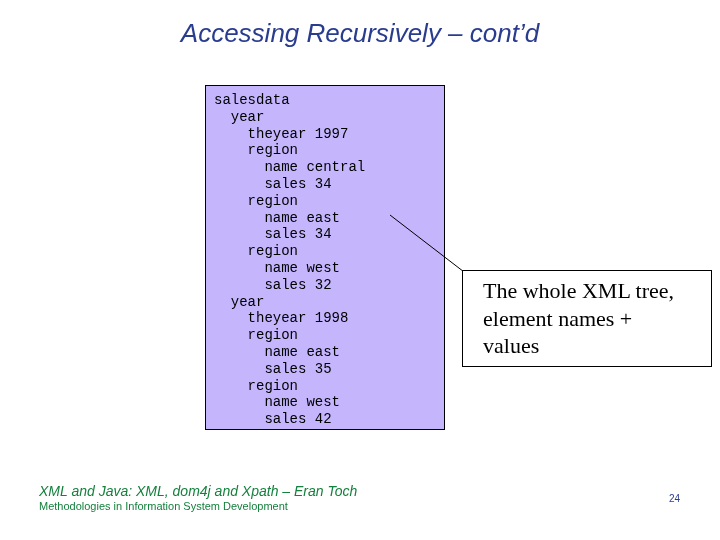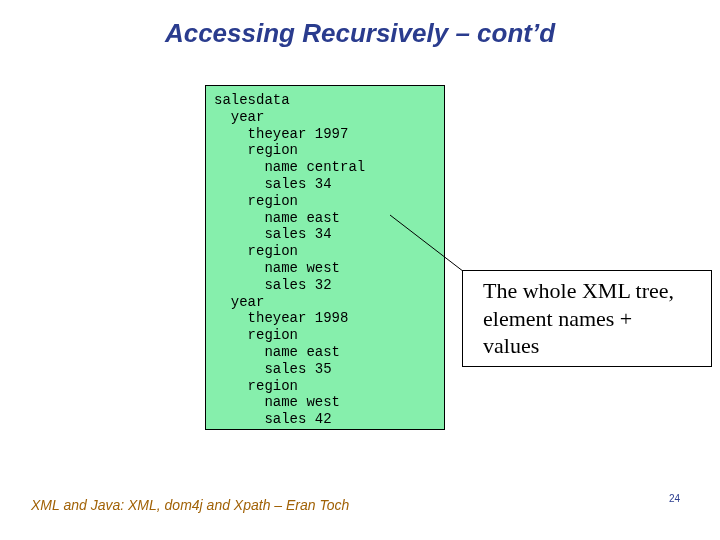--- a/index.html
+++ b/index.html
@@ -12,32 +12,32 @@
     position: relative;
     overflow: hidden;
   }
   .title {
     position: absolute;
     top: 18px;
     left: 0;
     right: 0;
     text-align: center;
     font-size: 26px;
-    font-weight: bold;
+    font-weight: normal;
     font-style: italic;
     color: #2a3c8e;
   }
   .codebox {
     position: absolute;
     top: 85px;
     left: 205px;
     width: 240px;
     height: 345px;
     border: 1px solid #000;
-    background: #86efac;
+    background: #c4b5fd;
     padding: 6px 8px;
     box-sizing: border-box;
   }
   .codebox pre {
     margin: 0;
     font-family: "Courier New", Courier, monospace;
     font-size: 14px;
     line-height: 1.2;
     white-space: pre;
   }
@@ -52,23 +52,23 @@
     font-family: "Times New Roman", Times, serif;
     font-size: 22px;
     line-height: 1.25;
   }
   .connector {
     position: absolute;
     pointer-events: none;
   }
   .footer-left {
     position: absolute;
-    left: 31px;
+    left: 39px;
     bottom: 26px;
-    color: #a16207;
+    color: #15803d;
     font-size: 13px;
     line-height: 1.25;
   }
   .footer-left .line1 {
     font-size: 14px;
     font-style: italic;
   }
   .footer-left .line2 {
     font-size: 11px;
   }
@@ -111,15 +111,16 @@
 <svg class="connector" width="720" height="540" style="top:0;left:0">
   <line x1="390" y1="215" x2="468" y2="275" stroke="#000" stroke-width="1"></line>
 </svg>
 
 <div class="callout">
   <span>The whole XML tree, element names + values</span>
 </div>
 
 <div class="footer-left">
   <div class="line1">XML and Java: XML, dom4j and Xpath – Eran Toch</div>
+  <div class="line2">Methodologies in Information System Development</div>
 </div>
 
 <div class="pagenum">24</div>
 
 </body></html>

